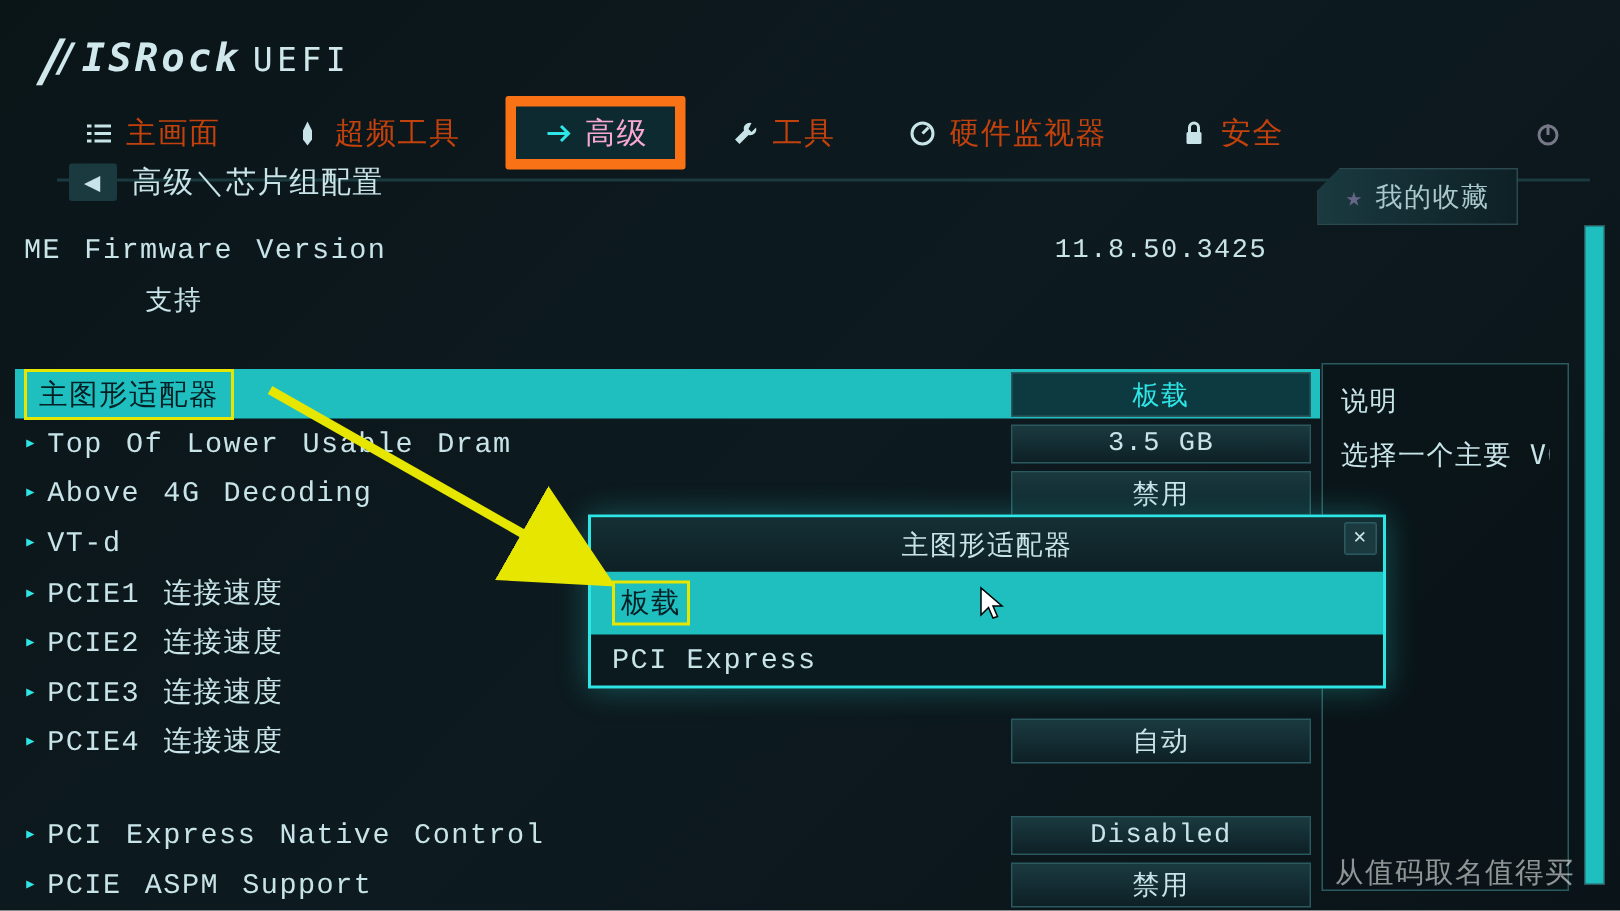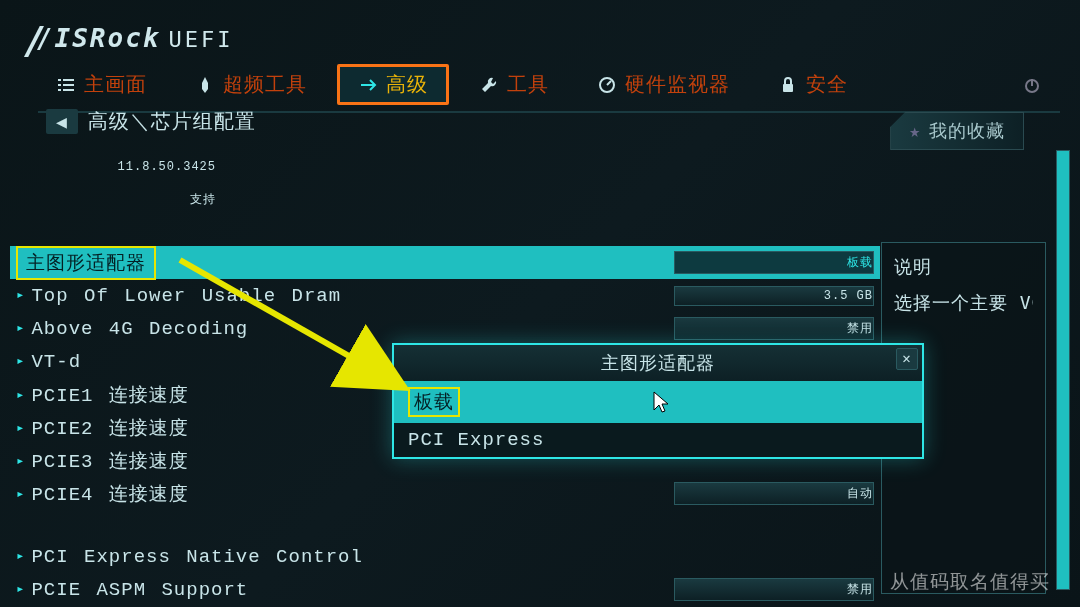--- a/index.html
+++ b/index.html
@@ -11,38 +11,38 @@
       letter-spacing: 1px;
     }
     .logo { position: absolute; top: 18px; left: 24px; color: #d0e8ec;
       font-size: 26px; font-weight: bold; letter-spacing: 2px; font-style: italic; }
     .logo .uefi { font-weight: normal; font-size: 22px; margin-left: 8px; letter-spacing: 3px; font-style: normal;}
     .logo .slash { font-size: 38px; vertical-align: -6px; }
     .topnav { position: absolute; top: 64px; left: 38px; right: 20px;
       display: flex; align-items: center; gap: 12px; border-bottom: 2px solid #1a3a40; padding-bottom: 6px;}
     .nav-item { display: flex; align-items: center; gap: 8px; padding: 4px 18px;
       color: #c2410c; font-size: 20px; cursor: pointer; }
-    .nav-item.active { background: #0d2a30; color: #eab308; border: 3px solid #f97316;
+    .nav-item.active { background: #0d2a30; color: #f9a8d4; border: 7px solid #f97316;
       border-radius: 2px; }
     .nav-icon { width: 20px; height: 20px; display: inline-block; }
     .power-btn { margin-left: auto; color: #888; }
     .breadcrumb { position: absolute; top: 108px; left: 46px;
       font-size: 20px; color: #c8e4e8; display: flex; align-items: center; gap: 10px;}
     .back-arrow { background: #1a3a40; padding: 2px 10px; border-radius: 2px; font-size: 18px; }
-    .favorites { position: absolute; top: 112px; right: 56px;
+    .favorites { position: absolute; top: 112px; right: 68px;
       background: linear-gradient(to right, #1a3a40, #0d2025); padding: 6px 18px;
       color: #a8c8cc; font-size: 18px; border: 1px solid #2a4a50;
       clip-path: polygon(15px 0, 100% 0, 100% 100%, 0 100%, 0 15px);}
     .favorites .star { color: #668; margin-right: 8px; }
     .settings-area { position: absolute; top: 150px; left: 10px; width: 870px; }
     .setting-row { display: flex; align-items: center; height: 33px; padding: 0 6px; }
     .setting-label { flex: 1; font-size: 19px; color: #c8e4e8;
       font-family: "Courier New", monospace; letter-spacing: 1px; word-spacing: 3px;}
     .setting-label .dot { color: #2ee6e6; margin-right: 6px; font-size: 14px; vertical-align: 2px;}
-    .setting-value { width: 200px; text-align: right; font-size: 12px;
+    .setting-value { width: 200px; text-align: center; font-size: 18px;
       color: #c8e4e8; font-family: "Courier New", monospace;}
     .setting-value.btn { background: linear-gradient(to bottom, #1a3a40, #0d2025);
       border: 1px solid #2a5a60; padding: 2px 0; }
     .row-hl { background: #1fbfc0; }
     .row-hl .setting-label { color: #042024; }
     .row-hl .setting-value { background: #0d3a40; color: #2ee6e6; }
     .yellow-box { border: 2px solid #e6e600; padding: 2px 8px; display: inline-block; }
     .gap { height: 30px; }
     .sidebar { position: absolute; top: 150px; right: 10px; width: 14px; height: 440px;
       background: #1fbfc0; border: 1px solid #2a5a60; }
@@ -149,20 +149,21 @@
 </div>
 
 <div class="favorites">
   <span class="star">★</span><span>我的收藏</span>
 </div>
 
 <div class="sidebar"></div>
 
 <div class="settings-area">
   <div class="setting-row">
+    <div class="setting-label"><span>ME Firmware Version</span></div>
     <div class="setting-value">11.8.50.3425</div>
   </div>
   <div class="setting-row">
     <div class="setting-value">支持</div>
   </div>
   <div class="gap"></div>
   <div class="setting-row row-hl">
     <div class="setting-label"><span class="yellow-box">主图形适配器</span></div>
     <div class="setting-value btn">板载</div>
   </div>
@@ -190,20 +191,21 @@
     <div class="setting-label"><span class="dot">▸</span><span>PCIE3 连接速度</span></div>
     <div class="setting-value"></div>
   </div>
   <div class="setting-row">
     <div class="setting-label"><span class="dot">▸</span><span>PCIE4 连接速度</span></div>
     <div class="setting-value btn">自动</div>
   </div>
   <div class="gap"></div>
   <div class="setting-row">
     <div class="setting-label"><span class="dot">▸</span><span>PCI Express Native Control</span></div>
+    <div class="setting-value btn">Disabled</div>
   </div>
   <div class="setting-row">
     <div class="setting-label"><span class="dot">▸</span><span>PCIE ASPM Support</span></div>
     <div class="setting-value btn">禁用</div>
   </div>
   <div class="setting-row">
     
     
   </div>
 </div>

